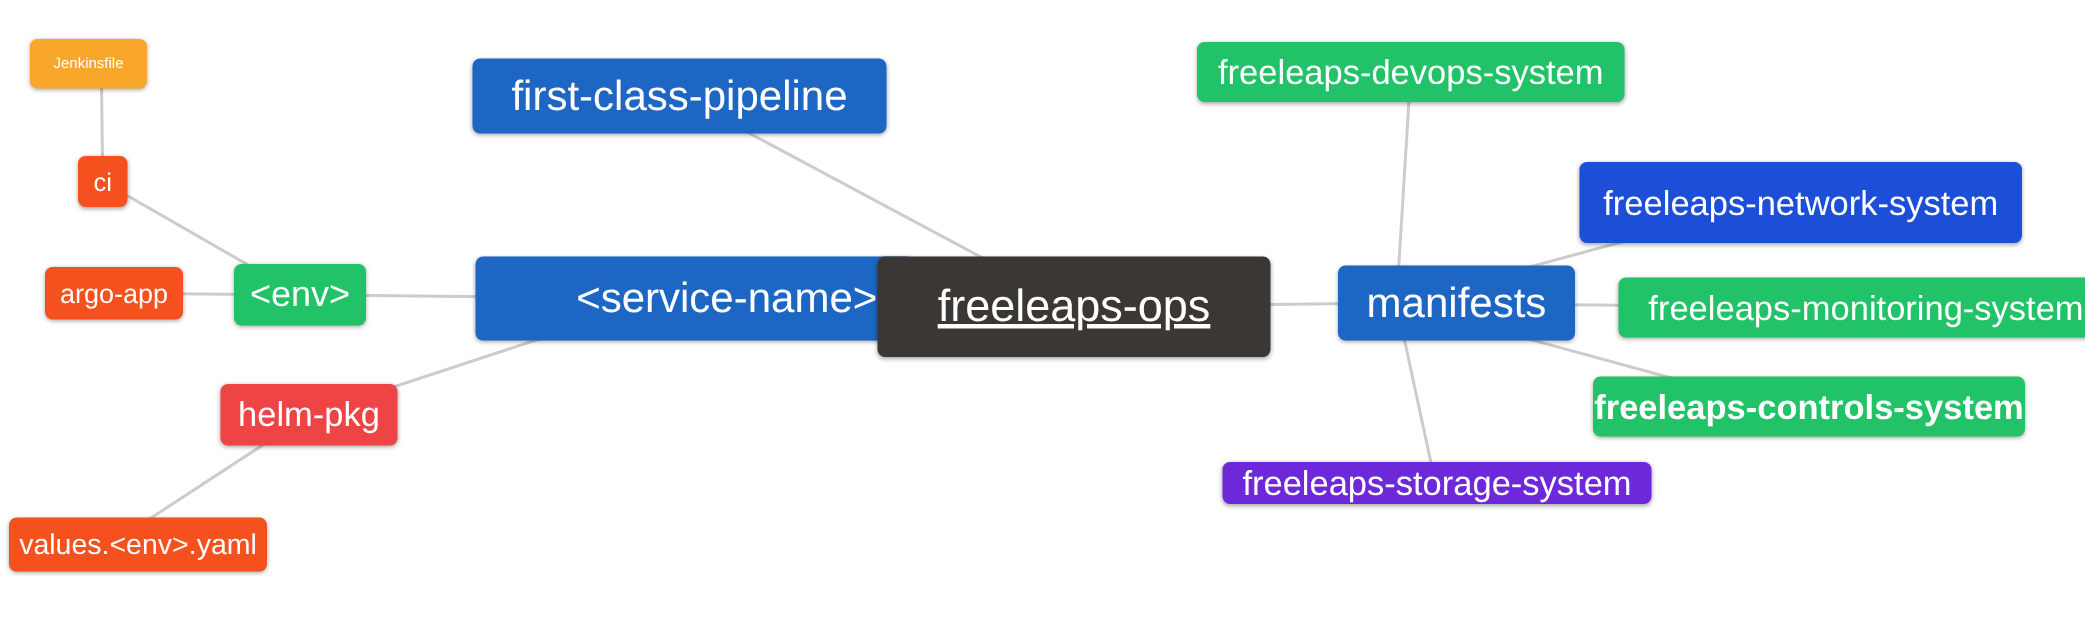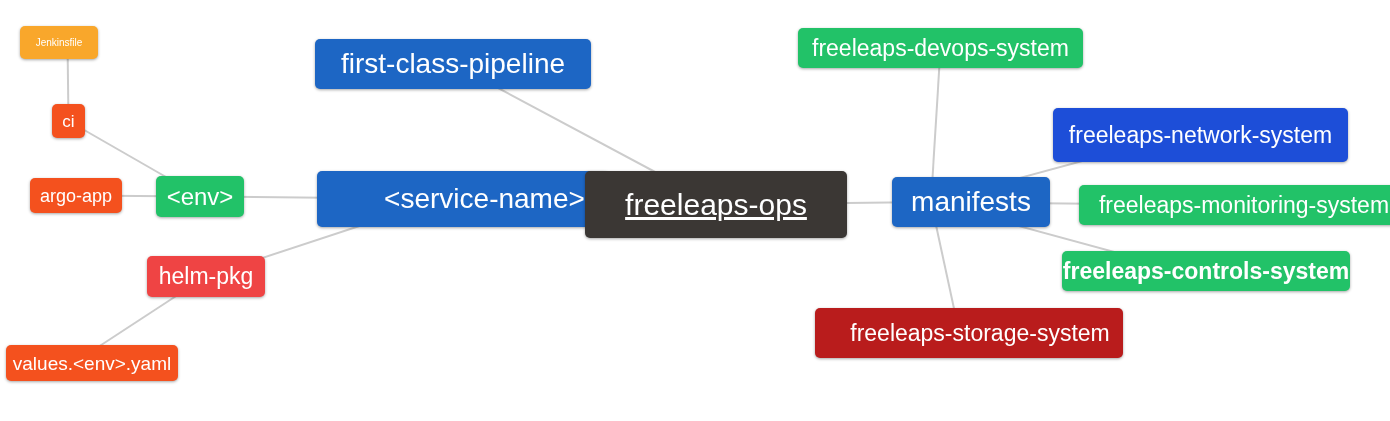--- a/index.html
+++ b/index.html
@@ -92,16 +92,16 @@
   </div>
 
   <div class="node" style="left: 1052px; top: 185px; width: 330px; height: 40px; font-size: 23px; background: rgb(34, 194, 104); margin-left: 27px;">
     <span>freeleaps-monitoring-system</span>
   </div>
 
   <div class="node" style="left: 1062px; top: 251px; width: 288px; height: 40px; font-size: 23px; background: rgb(34, 194, 104); font-weight: bold;">
     <span>freeleaps-controls-system</span>
   </div>
 
-  <div class="node" style="left: 815px; top: 308px; width: 286px; height: 50px; font-size: 23px; background: #b91c1c; padding-left: 22px;">
+  <div class="node" style="left: 815px; top: 308px; width: 286px; height: 28px; font-size: 23px; background: #6d28d9;">
     <span>freeleaps-storage-system</span>
   </div>
 </div>
 
 </body></html>

